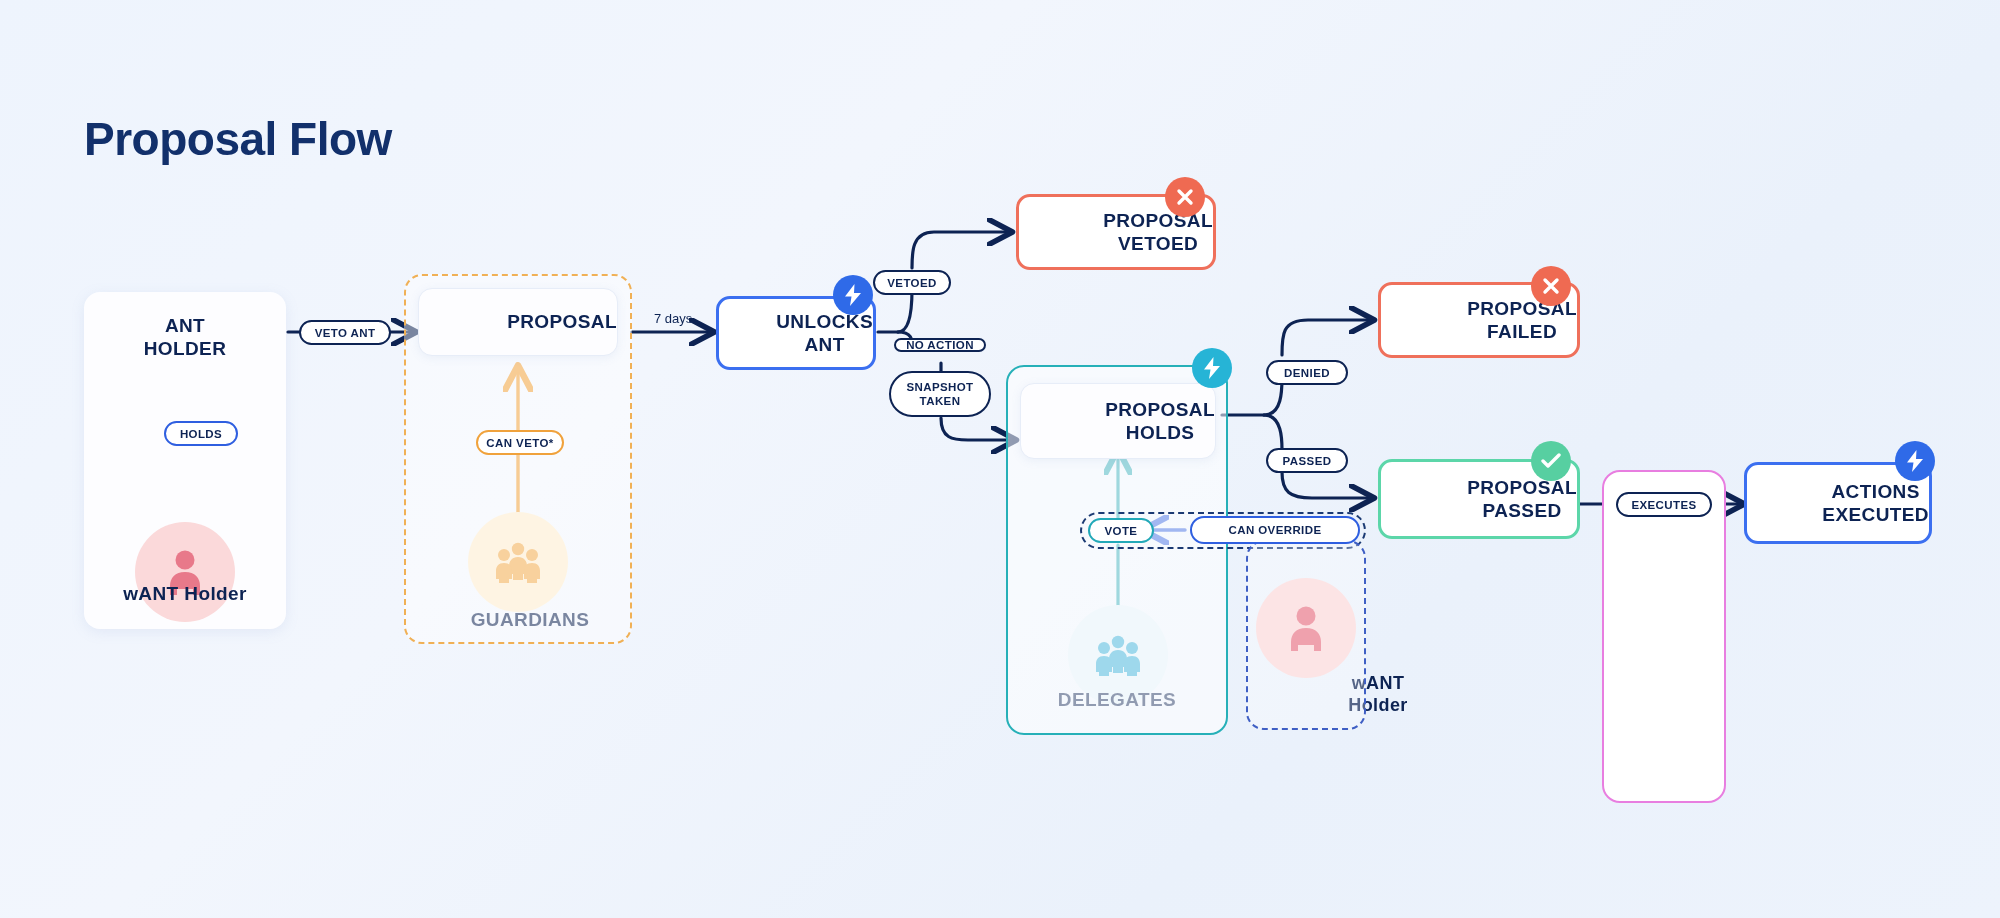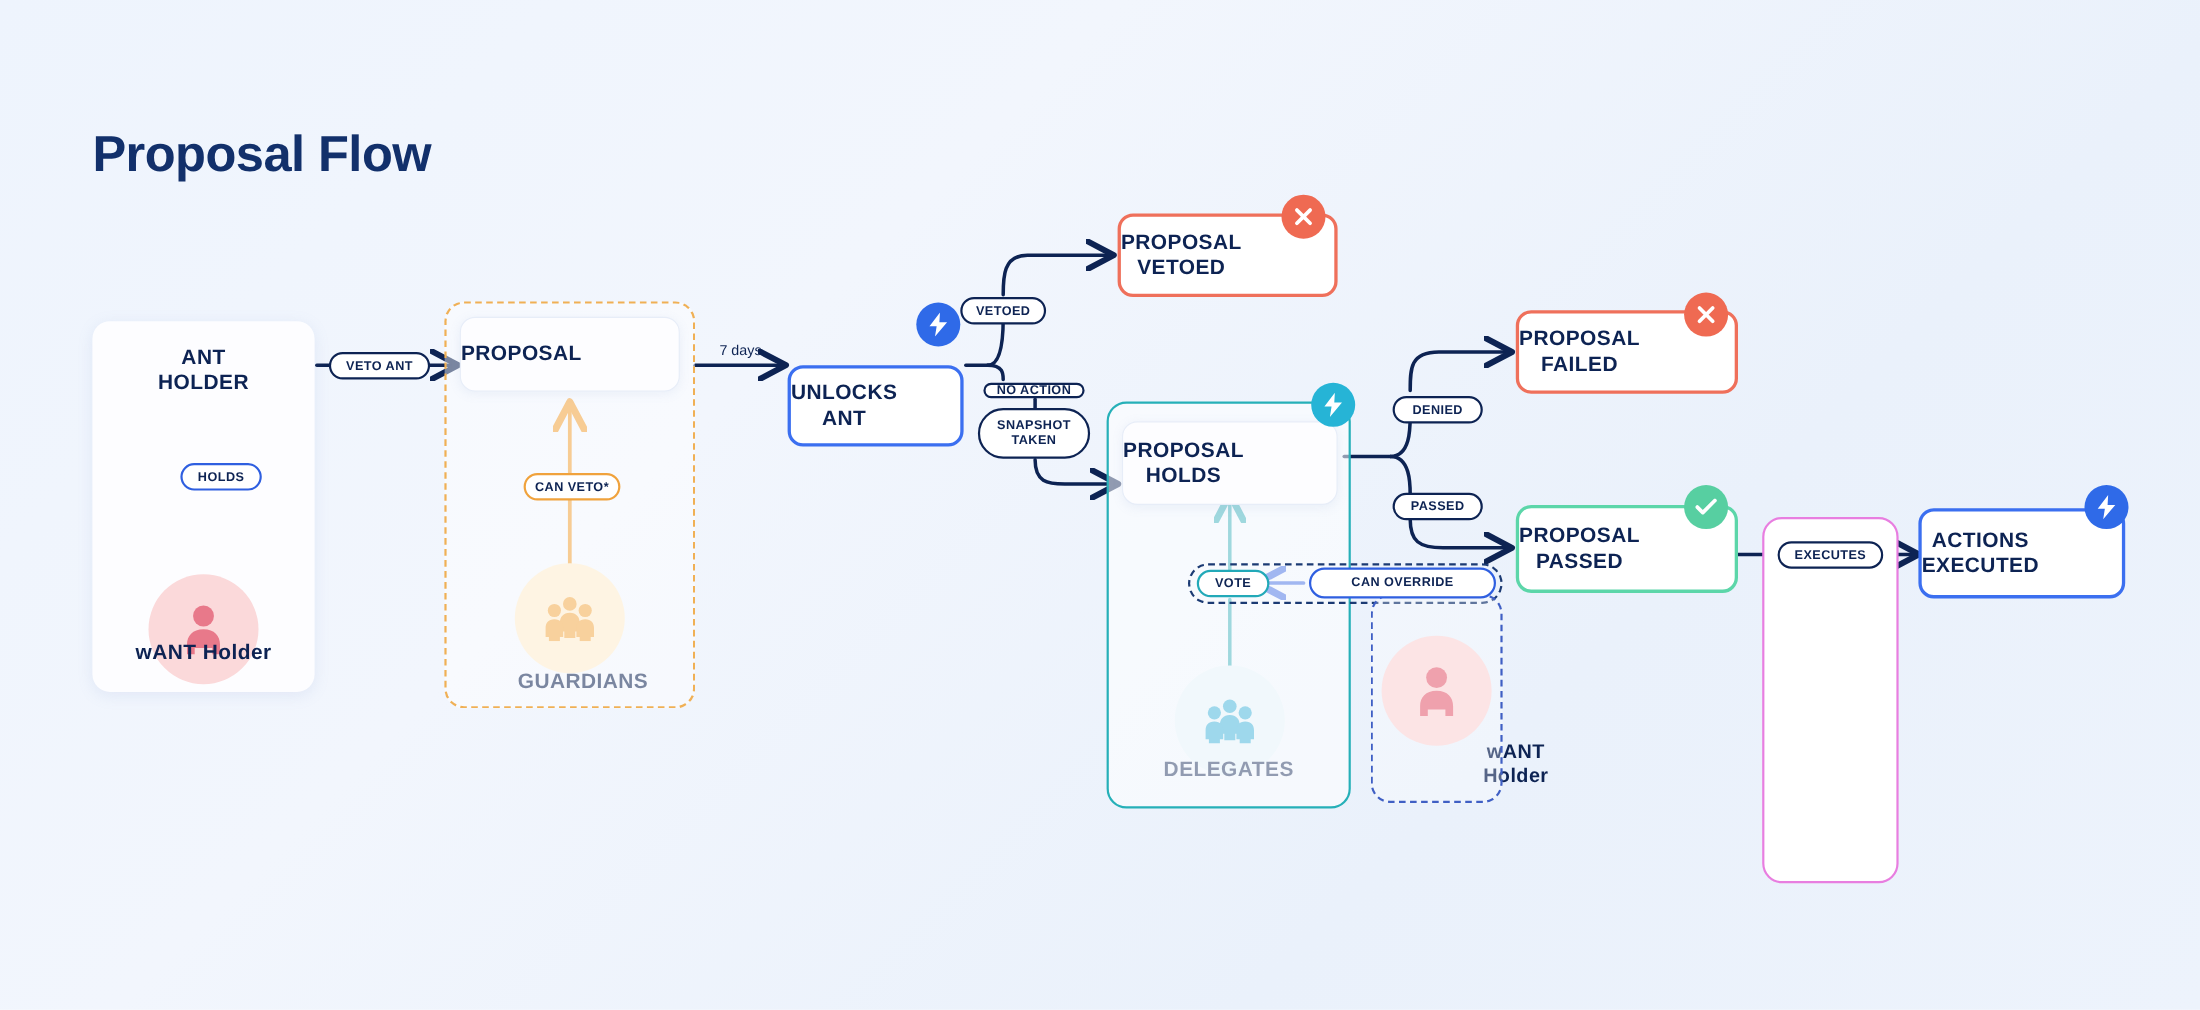--- a/index.html
+++ b/index.html
@@ -33,21 +33,21 @@
   }
 
   
   .node {
     position: absolute;
     box-sizing: border-box;
     background: #ffffff;
     border-radius: 14px;
     display: flex;
     align-items: center;
-    justify-content: flex-start;
+    justify-content: flex-end;
     text-align: center;
     font-size: 19px;
     font-weight: bold;
     letter-spacing: 0.4px;
     line-height: 1.22;
     color: #0d2353;
     z-index: 5;
   }
   .node.blue   { border: 3px solid #3b6ff0; }
   .node.coral  { border: 3px solid #ef705b; }
@@ -254,34 +254,34 @@
       <path d="M23,16 C17,16 14,20 14,25 L14,33 L18,33 L18,39 L28,39 L28,33 L32,33 L32,25 C32,20 29,16 23,16 Z" fill="#f2ab4d"></path>
       <circle cx="9" cy="14" r="6" fill="#f2ab4d"></circle>
       <path d="M9,22 C3.5,22 1,25.5 1,30 L1,38 L4,38 L4,42 L14,42 L14,38 L17,38 L17,30 C17,25.5 14.5,22 9,22 Z" fill="#f2ab4d"></path>
       <circle cx="37" cy="14" r="6" fill="#f2ab4d"></circle>
       <path d="M37,22 C31.5,22 29,25.5 29,30 L29,38 L32,38 L32,42 L42,42 L42,38 L45,38 L45,30 C45,25.5 42.5,22 37,22 Z" fill="#f2ab4d"></path>
     </svg>
   </div>
   <div class="card-foot" style="left:416px; width:228px; top:608px;">GUARDIANS</div>
 
   <div class="label7d" style="left:654px; top:311px;">7 days</div>
-  <div class="node blue" style="left:716px; top:296px; width:160px; height:74px;margin-top:36px;">
+  <div class="node blue" style="left:716px; top:296px; width:160px; height:74px;">
     <div>
       <span>UNLOCKS</span><br>
       <span>ANT</span>
     </div>
   </div>
   <div class="badge blue" style="left:833px; top:275px;">
     <svg width="18" height="22" viewBox="0 0 18 22">
       <path d="M10.5,0 L1,12.5 L7.5,12.5 L6,22 L17,9 L10,9 Z" fill="#ffffff"></path>
     </svg>
   </div>
 
   <div class="pill navy" style="left:873px; top:270px; width:78px; height:25px;">VETOED</div>
-  <div class="pill navy" style="left:894px; top:348px; width:92px; height:14px;">NO ACTION</div>
+  <div class="pill navy" style="left:894px; top:338px; width:92px; height:14px;">NO ACTION</div>
   <div class="pill navy" style="left:889px; top:371px; width:102px; height:46px; flex-direction:column; line-height:1.25;">
     <span>SNAPSHOT</span>
     <span>TAKEN</span>
   </div>
 
   <div class="node coral" style="left:1016px; top:194px; width:200px; height:76px;">
     <div>
       <span>PROPOSAL</span><br>
       <span>VETOED</span>
     </div>

